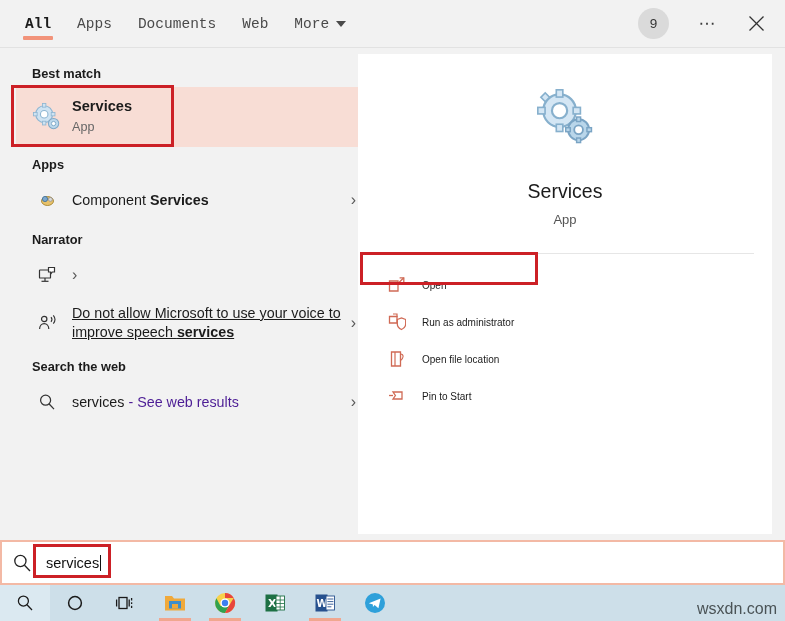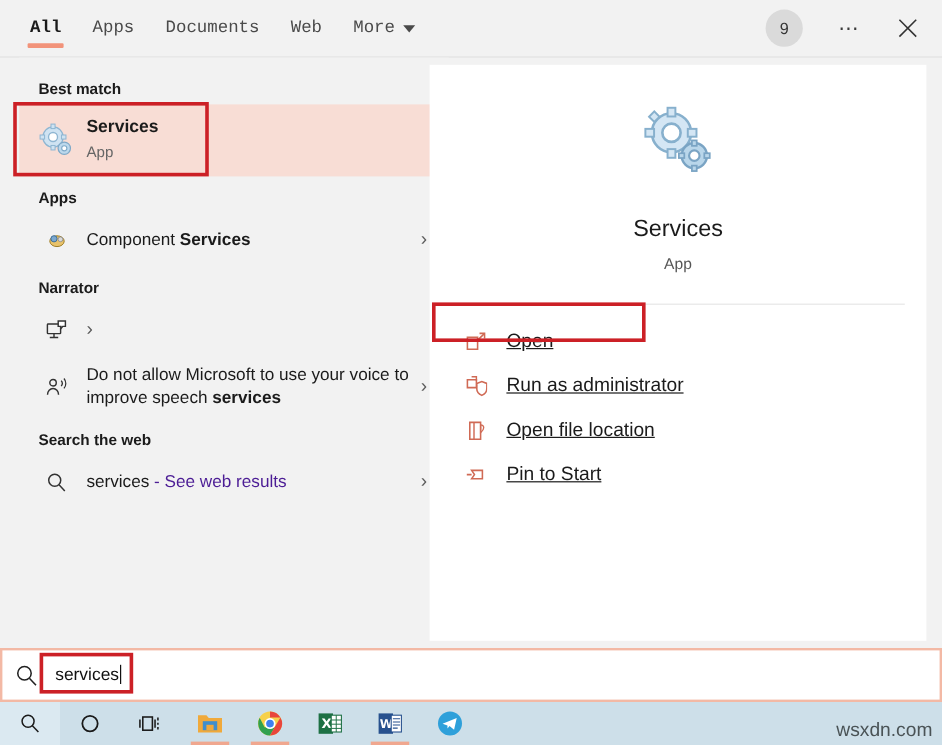--- a/index.html
+++ b/index.html
@@ -88,21 +88,21 @@
 
   .actions { padding: 10px 0 0 0; }
   .action {
     display: flex; align-items: center; height: 32px;
     padding-left: 26px; margin: 5px 0; cursor: default;
   }
   .action .aico {
     width: 26px; min-width: 26px; display: flex; align-items: center;
     justify-content: center; margin-right: 12px;
   }
-  .action .alabel { font-size: 16px; color: #1b1b1b; text-decoration: underline; }
+  .action .alabel { font-size: 10px; color: #1b1b1b; }
 
   
   .searchbar {
     position: absolute; left: 0; top: 540px; width: 785px; height: 45px;
     background: #ffffff; border: 2px solid #f3b9a5;
     display: flex; align-items: center;
   }
   .searchbar .sico { width: 40px; display: flex; justify-content: center; align-items: center; }
   .search-text {
     font-size: 14.5px; color: #111; position: relative;
@@ -241,21 +241,21 @@
 
       <div class="row" style="min-height:52px;">
         <div class="ico">
           <svg width="19" height="19" viewBox="0 0 19 19">
             <circle cx="6.2" cy="5" r="2.7" fill="none" stroke="#333" stroke-width="1.2"></circle>
             <path d="M1.6 15 c0-3.2 2.1-5.3 4.6-5.3 c2.5 0 4.6 2.1 4.6 5.3" fill="none" stroke="#333" stroke-width="1.2"></path>
             <path d="M13 3.2 a3.6 3.6 0 0 1 0 4.6" fill="none" stroke="#333" stroke-width="1.1"></path>
             <path d="M15.3 1.4 a6.4 6.4 0 0 1 0 8.2" fill="none" stroke="#333" stroke-width="1.1"></path>
           </svg>
         </div>
-        <div class="txt" style="padding-right:6px;"><span>Do not allow Microsoft to use your voice to improve speech </span><b class="hl">services</b></div>
+        <div class="txt" style="padding-right:6px;text-decoration:underline;"><span>Do not allow Microsoft to use your voice to improve speech </span><b class="hl">services</b></div>
         <div class="chev">›</div>
       </div>
 
       <div class="section-title">Search the web</div>
 
       <div class="row">
         <div class="ico">
           <svg width="18" height="18" viewBox="0 0 18 18">
             <circle cx="7.6" cy="7.2" r="5" fill="none" stroke="#333" stroke-width="1.25"></circle>
             <line x1="11.2" y1="11" x2="16" y2="16.2" stroke="#333" stroke-width="1.25"></line>

